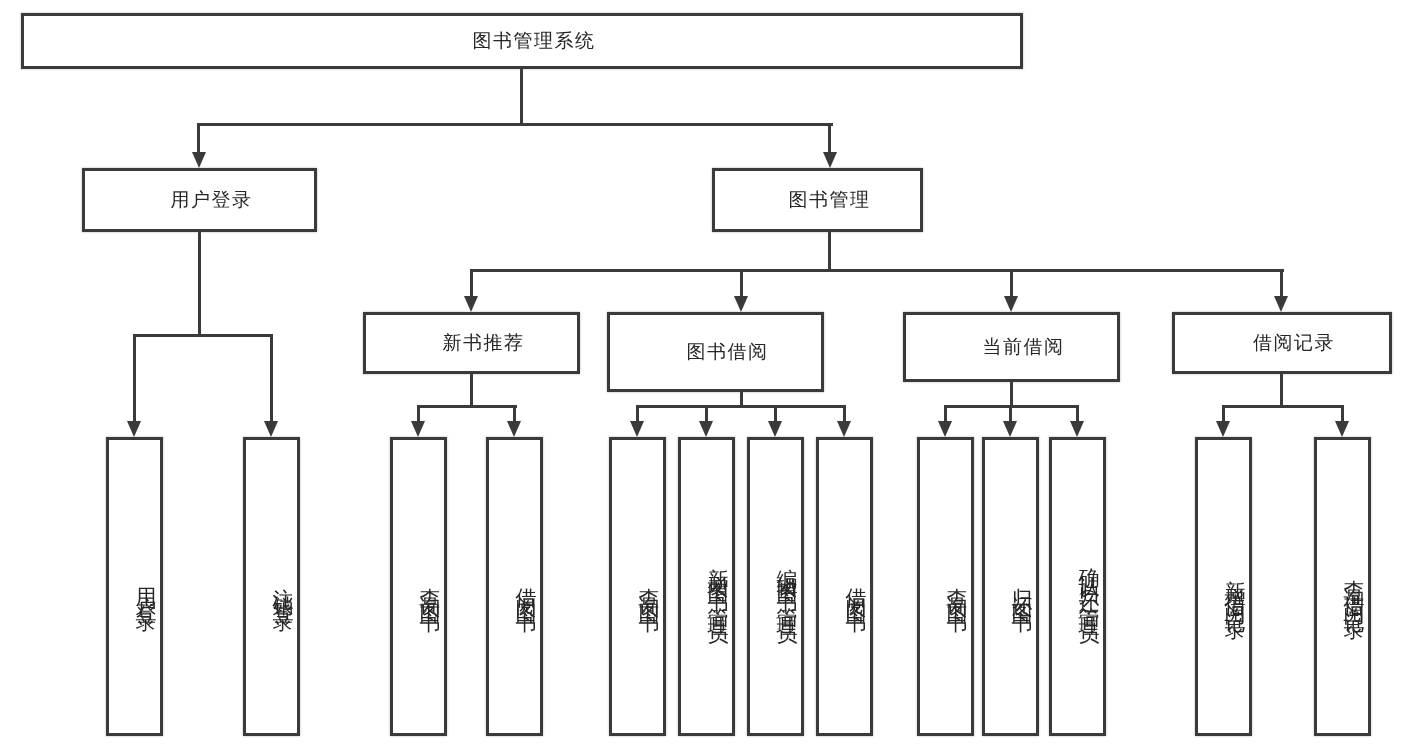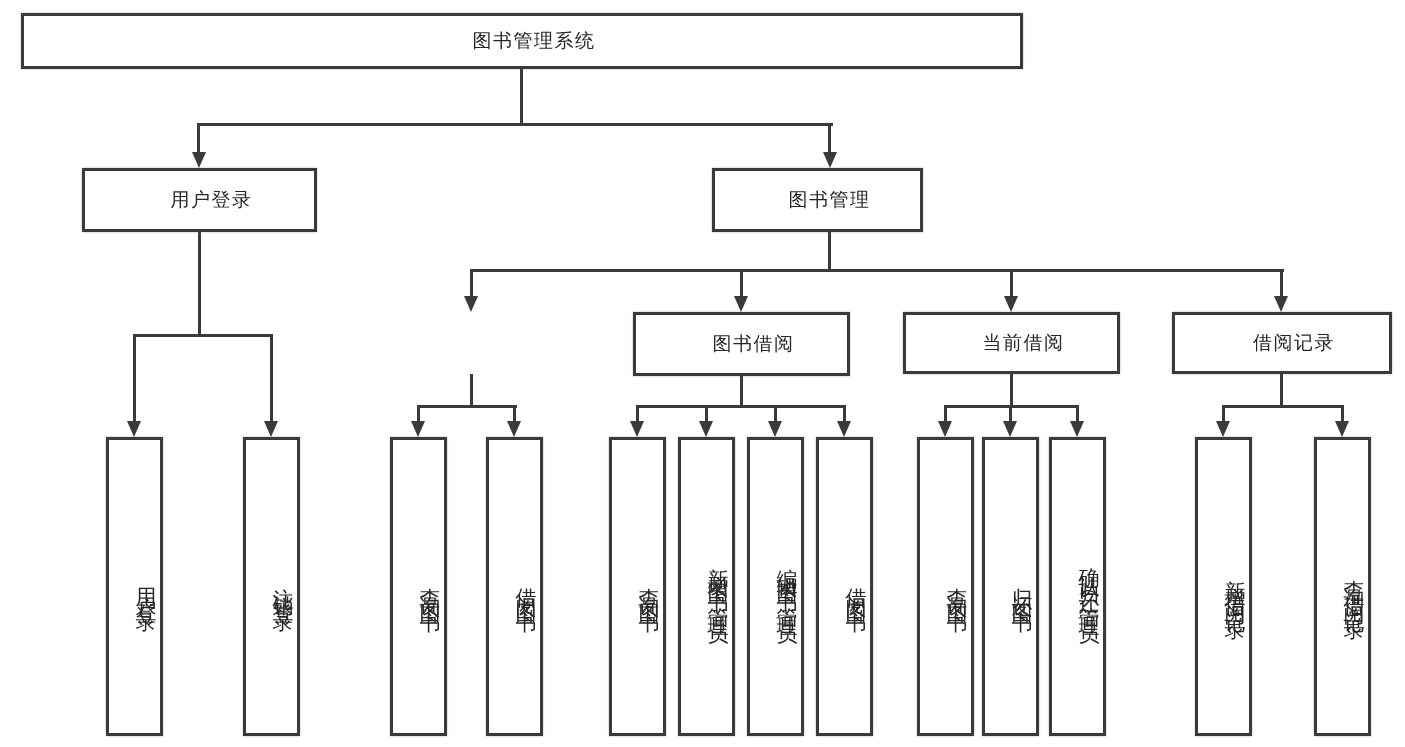--- a/index.html
+++ b/index.html
@@ -98,24 +98,27 @@
     <span class="lbl">图书管理系统</span>
   </div>
 
   <div class="box" style="left:82px;top:168px;width:235px;height:64px">
     <span class="lbl">用户登录</span>
   </div>
   <div class="box" style="left:712px;top:168px;width:211px;height:64px">
     <span class="lbl">图书管理</span>
   </div>
 
-  <div class="box" style="left:633px;top:312px;width:217px;height:64px">
+  <div class="box" style="left:363px;top:312px;width:217px;height:62px">
+    <span class="lbl">新书推荐</span>
+  </div>
+  <div class="box" style="left:607px;top:312px;width:217px;height:80px">
     <span class="lbl">图书借阅</span>
   </div>
-  <div class="box" style="left:903px;top:312px;width:217px;height:62px">
+  <div class="box" style="left:903px;top:312px;width:217px;height:70px">
     <span class="lbl">当前借阅</span>
   </div>
   <div class="box" style="left:1172px;top:312px;width:220px;height:62px">
     <span class="lbl">借阅记录</span>
   </div>
 
   <div class="box leaf" style="left:106px;top:437px;width:57px;height:299px">
     <span class="lbl">用户登录</span>
   </div>
   <div class="box leaf" style="left:243px;top:437px;width:57px;height:299px">

